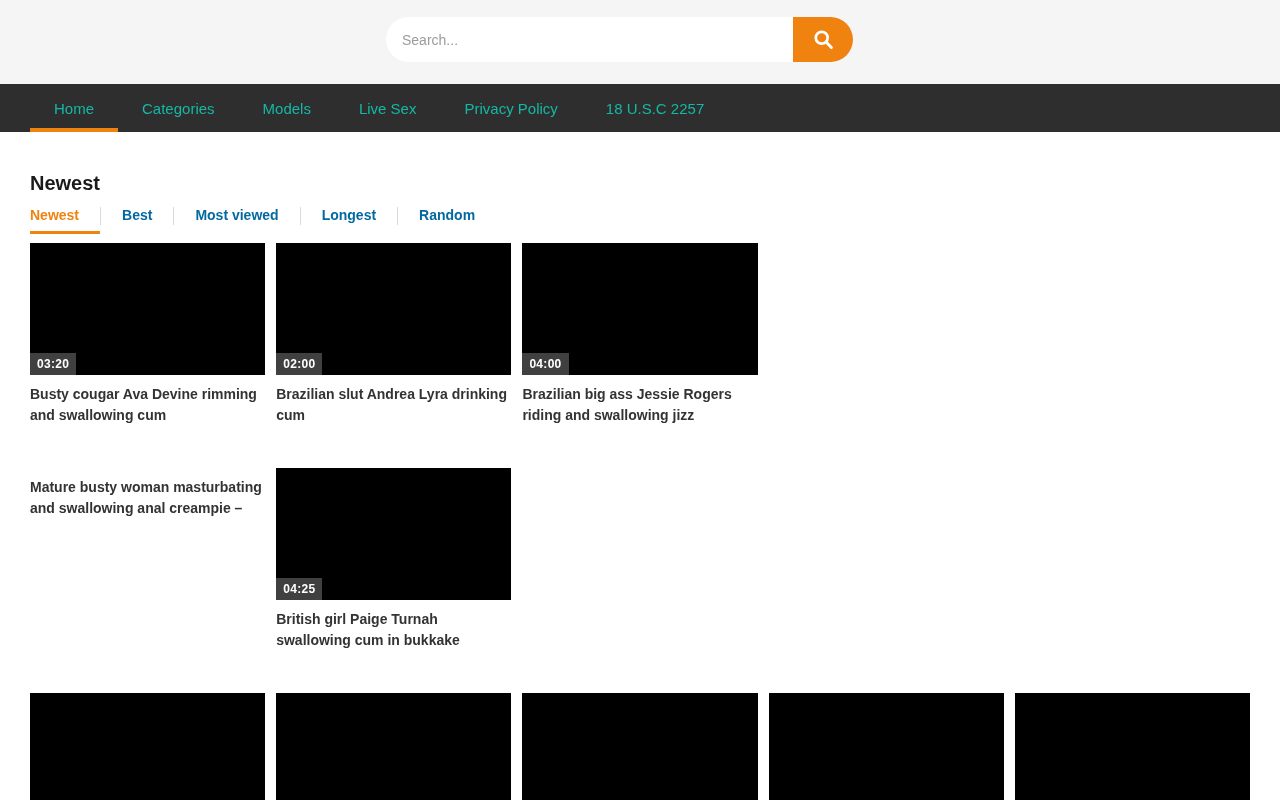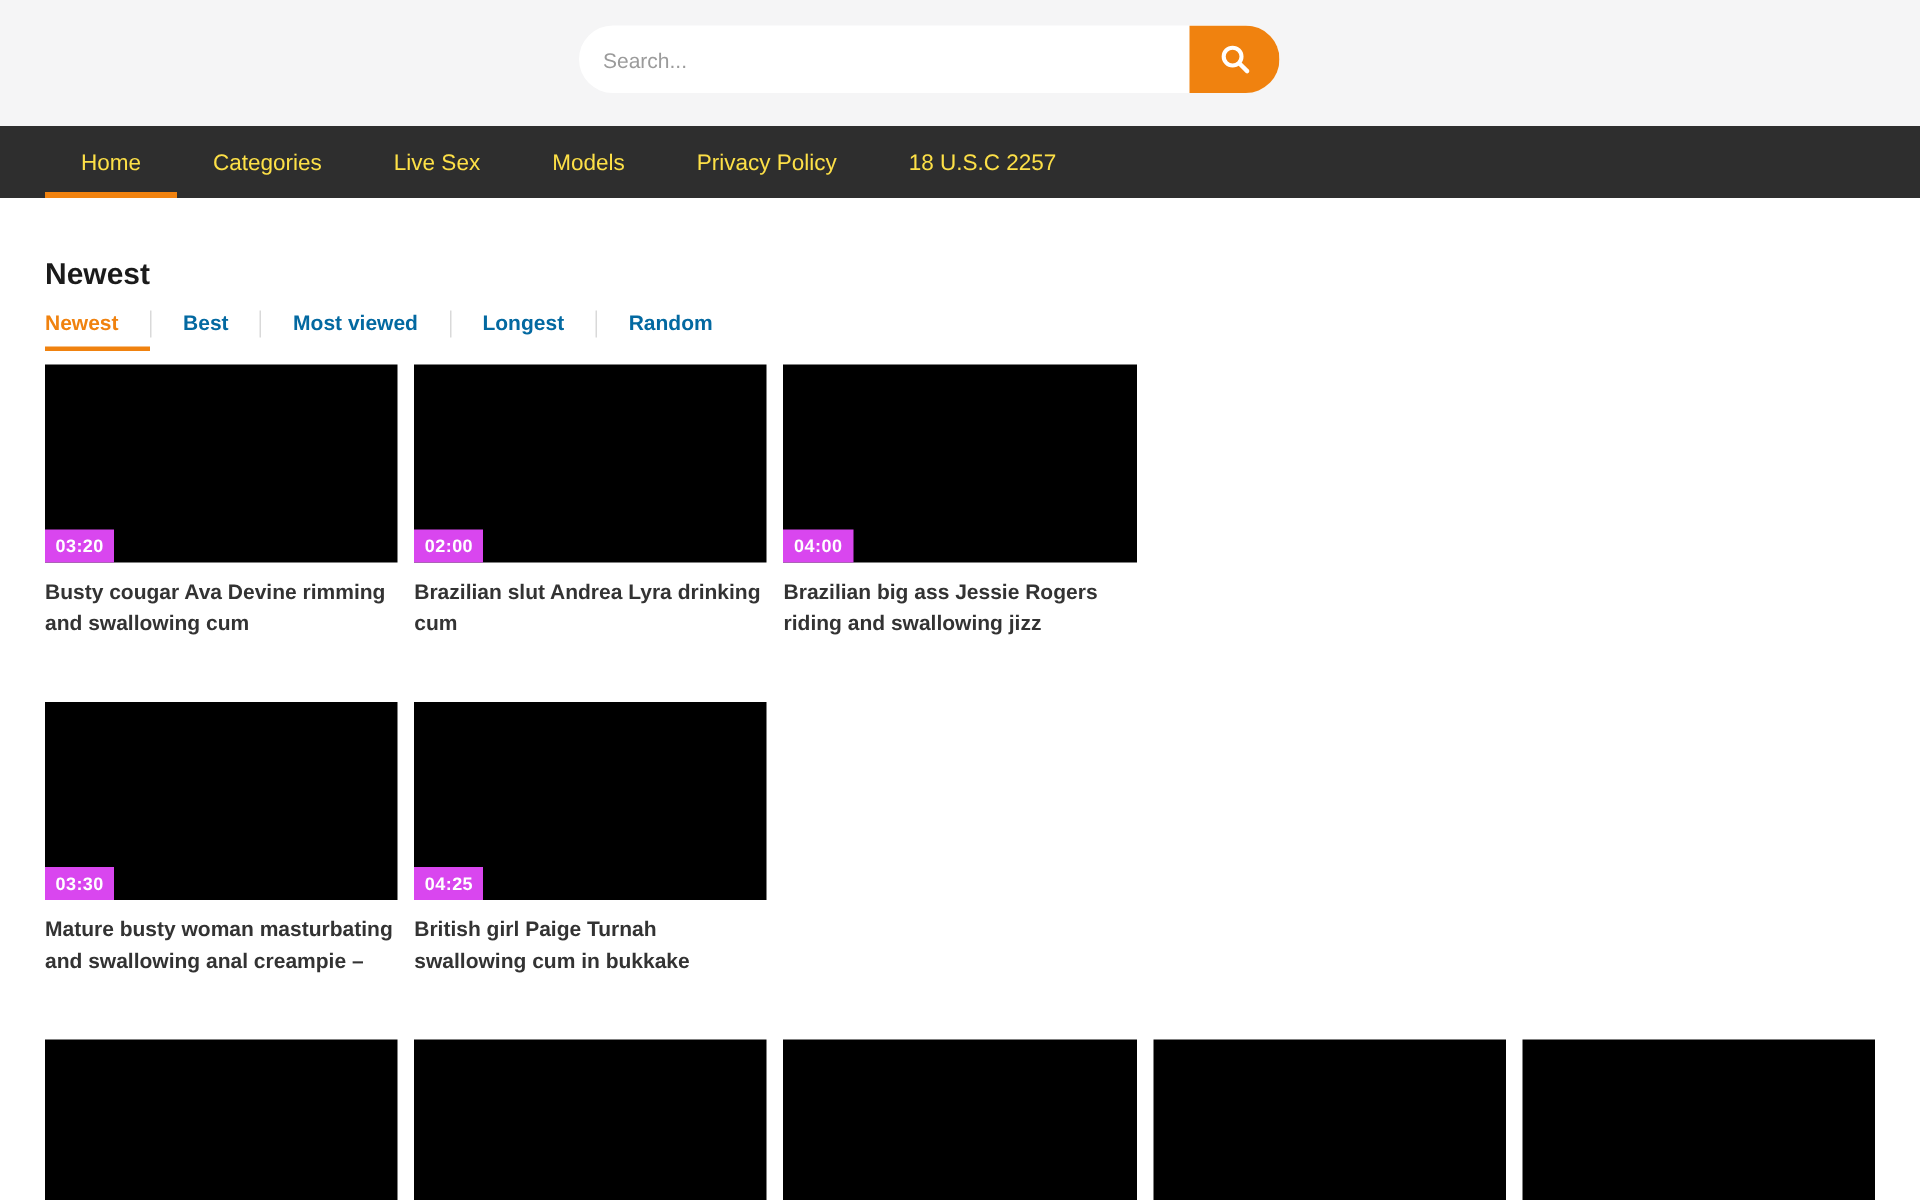--- a/index.html
+++ b/index.html
@@ -26,21 +26,21 @@
   }
   .search input::placeholder{color:#9b9b9b;}
   .search button{
     width:60px;border:none;background:var(--accent);cursor:pointer;
     display:flex;align-items:center;justify-content:center;padding:0;
   }
   
   .main-nav{height:48px;background:var(--nav-bg);display:flex;padding-left:30px;}
   .nav-item{
     display:flex;align-items:center;height:48px;padding:4px 24px 0;
-    color:#fde047;font-size:15px;text-decoration:none;cursor:pointer;
+    color:#14b8a6;font-size:15px;text-decoration:none;cursor:pointer;
     border-bottom:4px solid transparent;white-space:nowrap;
   }
   .nav-item.active{border-bottom-color:var(--accent);}
   
   .content{padding:0 30px;display:flow-root;}
   .page-title{font-size:20px;line-height:23px;font-weight:bold;color:#1b1b1b;margin:40px 0 0;}
   .tabs{display:flex;align-items:flex-start;margin-top:12px;}
   .tab{
     font-size:14px;font-weight:bold;color:#0369a1;line-height:16px;
     padding:0 21px 8px;border-bottom:3px solid transparent;cursor:pointer;white-space:nowrap;
@@ -50,21 +50,21 @@
   .tab-divider{width:1px;height:18px;background:#d9d9d9;flex:0 0 auto;}
   
   .row{
     display:grid;grid-template-columns:repeat(5,1fr);column-gap:11px;
     margin-bottom:42px;
   }
   .row.first{margin-top:9px;}
   .card{cursor:pointer;}
   .thumb{height:132px;background:#000;position:relative;}
   .duration{
-    position:absolute;left:0;bottom:0;background:#d946ef;color:#fff;
+    position:absolute;left:0;bottom:0;background:#404040;color:#fff;
     font-size:12px;font-weight:bold;padding:4px 7px;letter-spacing:.3px;
   }
   .title{
     margin-top:9px;min-height:42px;font-size:14px;font-weight:bold;
     color:#333;line-height:21px;
   }
 </style>
 </head>
 <body>
 
@@ -76,22 +76,22 @@
         <circle cx="10.3" cy="10.3" r="5.7" fill="none" stroke="#ffffff" stroke-width="2.6"></circle>
         <line x1="14.7" y1="14.7" x2="19.6" y2="19.6" stroke="#ffffff" stroke-width="2.8" stroke-linecap="round"></line>
       </svg>
     </button>
   </form>
 </header>
 
 <nav class="main-nav" id="main-nav">
     <a class="nav-item active">Home</a>
     <a class="nav-item">Categories</a>
+    <a class="nav-item">Models</a>
     <a class="nav-item">Live Sex</a>
-    <a class="nav-item">Models</a>
     <a class="nav-item">Privacy Policy</a>
     <a class="nav-item">18 U.S.C 2257</a>
   </nav>
 
 <main class="content">
   <h1 class="page-title">Newest</h1>
   <div class="tabs" id="tabs">
       <span class="tab active">Newest</span>
       <span class="tab-divider"></span>
       <span class="tab">Best</span>
@@ -119,23 +119,20 @@
 
   <article class="card">
     <div class="thumb">
       <span class="duration">04:00</span>
     </div>
     <div class="title">Brazilian big ass Jessie Rogers riding and swallowing jizz</div>
   </article>
 </div>
   <div class="row" id="row-1">
   <article class="card">
-    <div class="thumb">
-      <span class="duration">03:30</span>
-    </div>
     <div class="title">Mature busty woman masturbating and swallowing anal creampie –</div>
   </article>
 
 
   <article class="card">
     <div class="thumb">
       <span class="duration">04:25</span>
     </div>
     <div class="title">British girl Paige Turnah swallowing cum in bukkake</div>
   </article>

